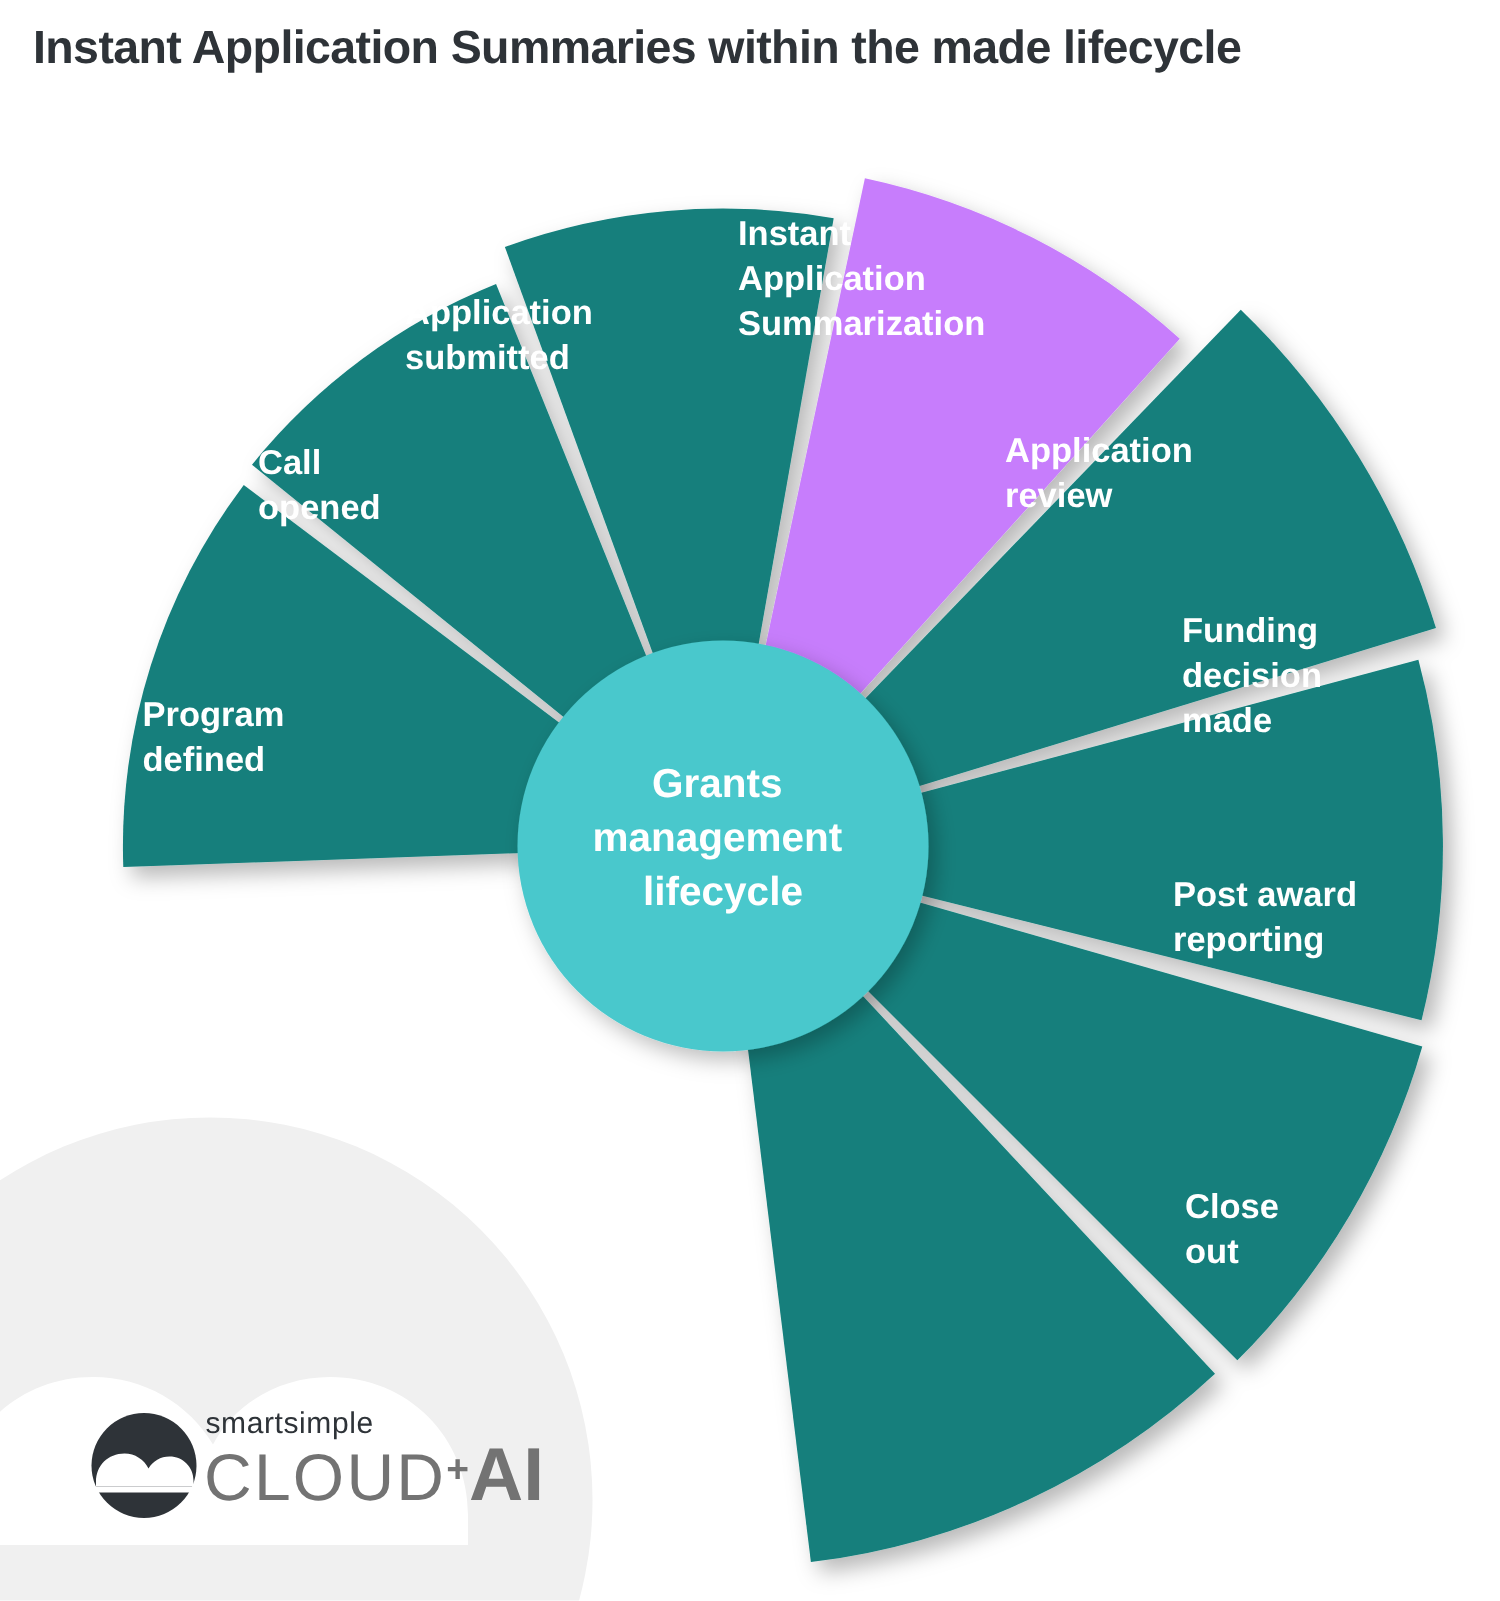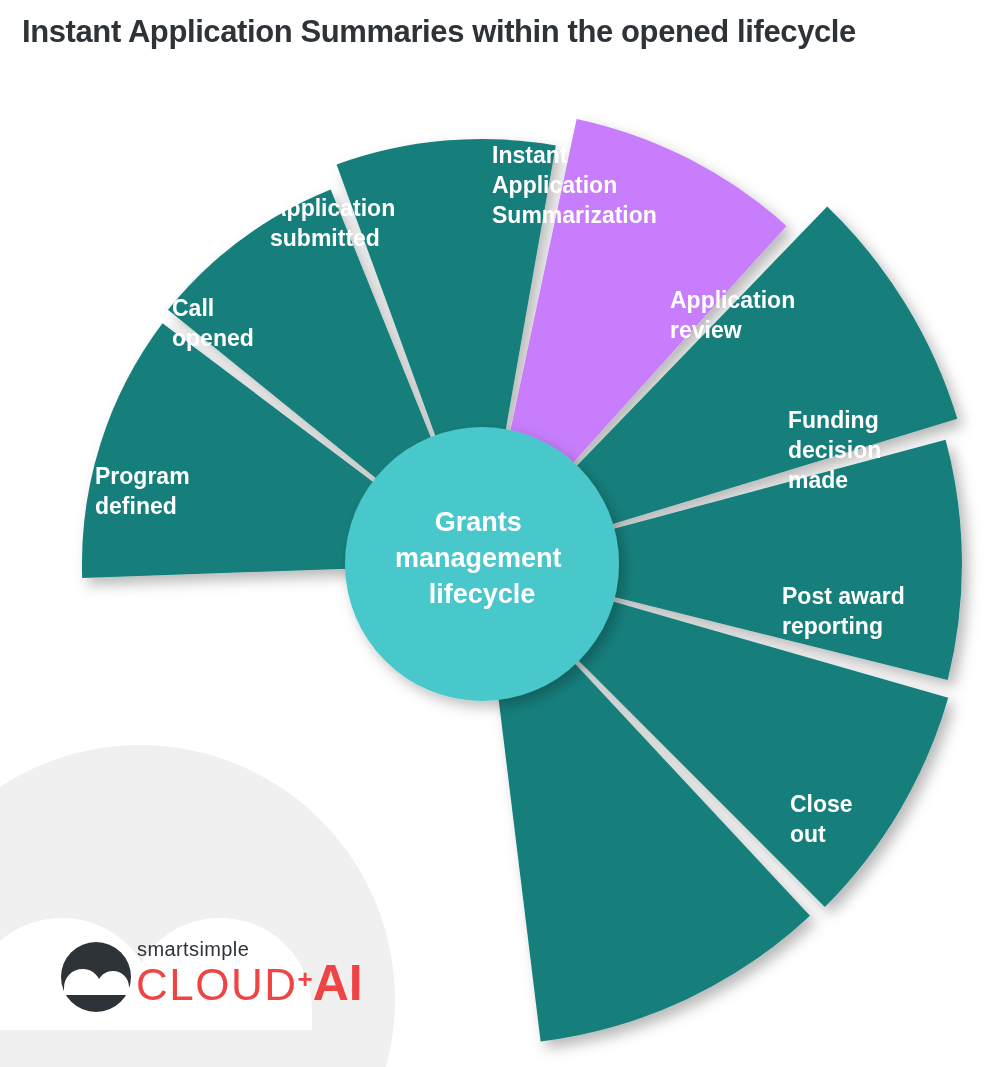--- a/index.html
+++ b/index.html
@@ -85,21 +85,21 @@
     color: #2e3338;
     line-height: 1;
     text-align: center;
   }
   .logo-cloudai {
     position: absolute;
     left: 0px;
     top: 20px;
     line-height: 1;
     white-space: nowrap;
-    color: #ef4444;
+    color: #737373;
   }
   .logo-cloud {
     font-family: "Liberation Sans", sans-serif;
     font-size: 44px;
     font-weight: normal;
     letter-spacing: 1.5px;
   }
   .logo-plus {
     font-family: "Liberation Sans", sans-serif;
     font-size: 26px;
@@ -124,21 +124,21 @@
       <circle cx="140" cy="1000" r="255" fill="#f0f0f0"></circle>
       <path d="M -30 1010
                C -30 958, 10 918, 62 918
                C 96 918, 126 936, 142 963
                C 156 936, 186 918, 220 918
                C 272 918, 312 958, 312 1010
                L 312 1030 L -30 1030 Z" fill="#ffffff"></path>
     </g>
   </svg>
 
-  <div class="title">Instant Application Summaries within the opened lifecycle</div>
+  <div class="title">Instant Application Summaries within the made lifecycle</div>
 
   <svg class="diagram" viewBox="0 0 1000 1067">
     <defs>
       <filter id="segShadow" x="-30%" y="-30%" width="180%" height="180%">
         <feDropShadow dx="6" dy="7" stdDeviation="7" flood-color="#000000" flood-opacity="0.28"></feDropShadow>
       </filter>
       <filter id="hubShadow" x="-40%" y="-40%" width="200%" height="200%">
         <feDropShadow dx="5" dy="6" stdDeviation="7" flood-color="#000000" flood-opacity="0.26"></feDropShadow>
       </filter>
     </defs>

